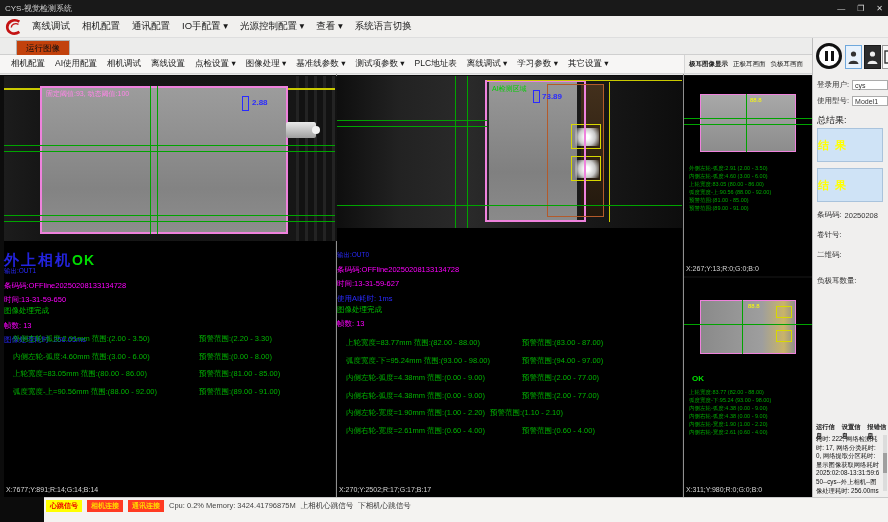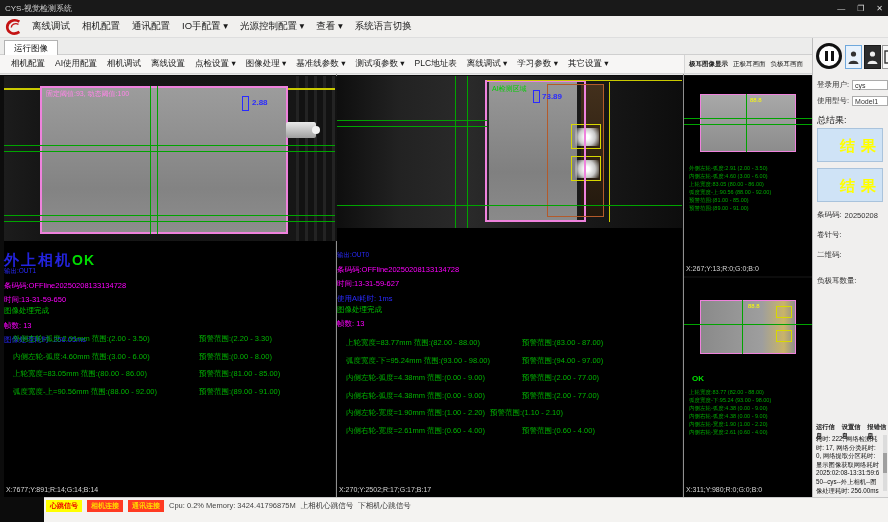--- a/index.html
+++ b/index.html
@@ -14,21 +14,21 @@
     background:#191919; color:#cfcfcf; font-size:8px; display:flex; align-items:center; padding:0 5px; }
   .winctl { margin-left:auto; display:flex; gap:12px; color:#dcdcdc; font-size:8px; }
   .winctl span { cursor:default; }
   
   .menubar { position:absolute; left:0; top:16px; width:888px; height:22px;
     background:#f1f0ee; display:flex; align-items:center; padding-left:2px; border-bottom:1px solid #dedede;}
   .logo { width:18px; height:18px; margin:0 3px; }
   .menubar .mi { font-size:9.5px; color:#1a1a1a; padding:2px 6px; white-space:nowrap; }
   
   .tabstrip { position:absolute; left:0; top:38px; width:812px; height:17px; background:#ececeb; border-bottom:1px solid #cfcfcf; }
-  .tab { position:absolute; left:4px; top:2px; height:15px; background:#ffffff;
+  .tab { position:absolute; left:16px; top:2px; height:15px; background:#c2410c;
     border:1px solid #b3b3b3; border-bottom:none; font-size:8.5px; padding:2px 9px 0; color:#111; }
   
   .toolbar { position:absolute; left:0; top:55px; width:684px; height:19px; background:#f7f6f5;
     border-bottom:1px solid #d5d5d5; display:flex; align-items:center; padding-left:6px; }
   .toolbar .ti { font-size:8.5px; color:#1a1a1a; padding:2px 5px; white-space:nowrap; }
   .aux-header { position:absolute; left:684px; top:55px; width:128px; height:19px; background:#f1f0ee;
     border-bottom:1px solid #d5d5d5; border-left:1px solid #d5d5d5; display:flex; align-items:center; gap:5px; padding-left:4px; }
   .aux-header .ah { font-size:6.5px; color:#222; white-space:nowrap; }
   .aux-header .ah.b { font-weight:bold; }
   
@@ -90,21 +90,21 @@
   .btn-pause { position:absolute; left:2px; top:0; width:26px; height:26px; border-radius:50%;
     border:3px solid #111; background:#fff; display:flex; align-items:center; justify-content:center; gap:3px; }
   .btn-pause i { display:block; width:3px; height:10px; background:#111; }
   .sqbtn { position:absolute; top:2px; width:17px; height:24px; display:flex; align-items:center; justify-content:center; }
   .sq-login { left:31px; background:#e8f2fc; border:1px solid #6fa8dc; }
   .sq-user { left:50px; background:#2c2c2c; border:1px solid #1a1a1a; }
   .sq-exit { left:68px; background:#f7f7f7; border:1px solid #999; width:16px; }
   .rrow { position:absolute; left:4px; display:flex; align-items:center; white-space:nowrap; }
   .rval { background:#fff; border:1px solid #ababab; font-size:7px; padding:0 2px; margin-left:3px; min-width:36px; height:10px; line-height:10px; }
   .resultbox { position:absolute; left:4px; width:66px; height:34px; background:#cfe3f6; border:1px solid #a9c3dc;
-    color:#ffff00; font-size:15px; font-weight:bold; letter-spacing:6px; text-align:right; line-height:33px; }
+    color:#ffff00; font-size:11px; font-weight:bold; letter-spacing:6px; text-align:left; line-height:33px; }
   .infotabs { position:absolute; left:3px; top:385px; display:flex; gap:5px; font-size:6.3px; font-weight:bold; color:#222; }
   .infotext { position:absolute; left:3px; top:397px; width:66px; font-size:6.3px; line-height:8.6px; color:#111; word-break:break-all; }
   .rscroll { position:absolute; right:1px; top:397px; width:4px; height:56px; background:#dcdcdc; }
   .rscroll i { display:block; width:4px; height:20px; background:#9f9f9f; margin-top:18px; }
   
   .statusbar { position:absolute; left:0; top:497px; width:888px; height:25px;
     background:#f4f3f1; border-top:1px solid #c9c9c9; display:flex; align-items:flex-start; padding:2px 2px 0; gap:5px;margin-left:44px; }
   .badge { font-size:7px; font-weight:bold; padding:1px 4px; white-space:nowrap; }
   .badge.y { background:#ffff00; color:#ee0000; }
   .badge.r { background:#ff3a22; color:#ffd800; }

